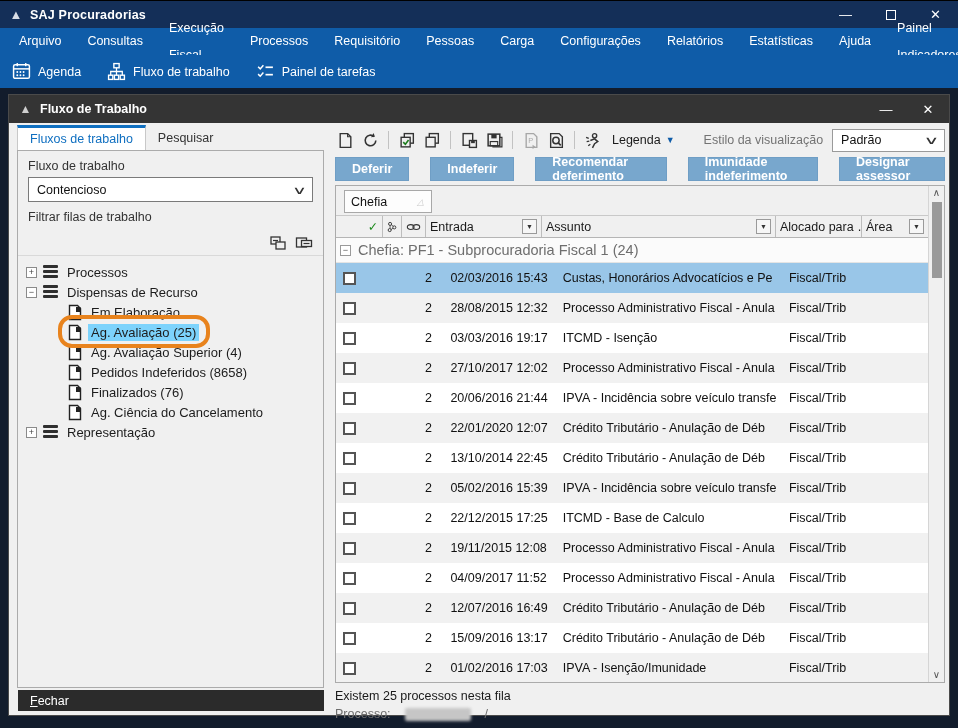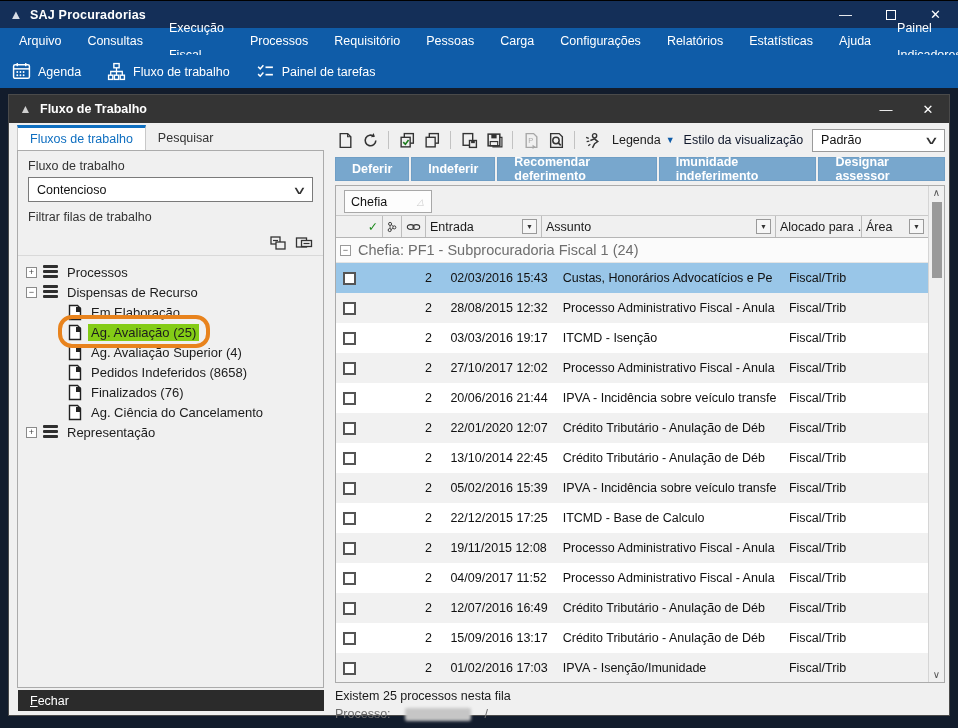--- a/index.html
+++ b/index.html
@@ -52,42 +52,42 @@
                   justify-content:flex-end; gap:8px; padding-right:10px; }
   .tree-toolrow svg { display:block; }
 
   .tree { position:relative; padding-top:6px; }
   .tree-item { position:relative; height:20px; display:flex; align-items:center; gap:6px; font-size:13px; color:#1c1c1c; }
   .tree-item.lvl0 { padding-left:8px; }
   .tree-item.lvl1 { padding-left:50px; }
   .expander { width:11px; height:11px; border:1px solid #8a8a8a; background:#fff; font-size:9px; line-height:9px;
               text-align:center; color:#444; flex:0 0 11px; }
   .tree-label { white-space:nowrap; padding:1px 3px; }
-  .tree-label.selected { background:#84cc16; }
+  .tree-label.selected { background:#7dd3fc; }
   .stack-icon { display:inline-block; width:15px; }
   .stack-icon i { display:block; height:3px; background:#2f2f2f; margin-bottom:2px; border-radius:1px; }
   .annotation-ring { position:absolute; left:40px; top:164px; width:152px; height:33px; border:4px solid #e8831d;
                      border-radius:14px; pointer-events:none; }
   .fechar-btn { position:absolute; left:9px; top:567px; width:306px; height:21px; background:#2b2b2b; color:#fff;
                 display:flex; align-items:center; padding-left:12px; font-size:12.5px; }
   .fechar-btn span::first-letter { text-decoration:underline; }
 
   
   .right-col { position:absolute; left:326px; top:0; width:610px; height:592px; }
   .iconstrip { position:absolute; left:0; top:4px; width:610px; height:26px; display:flex; align-items:center; gap:5px; }
   .tool-ico { width:20px; height:20px; display:flex; align-items:center; justify-content:center; }
   .tool-ico.disabled { opacity:.38; }
   .vsep { width:1px; height:18px; background:#c2c2c2; margin:0 3px; }
   .legend-dd { display:flex; align-items:center; gap:5px; color:#1a1a1a; margin:0 4px; }
-  .style-label { color:#0f172a; margin-left:0; white-space:nowrap; }
+  .style-label { color:#737373; margin-left:20px; white-space:nowrap; }
   .style-combo { flex:1; height:23px; margin-left:4px; background:#fff; border:1px solid #9a9a9a; display:flex;
                  align-items:center; padding:0 8px; color:#111; }
   .style-combo .chev { margin-left:auto; transform:scaleX(1.8) scaleY(.9); font-size:12px; color:#333; }
 
-  .action-row { position:absolute; left:0; top:34px; display:flex; gap:2px; }
+  .action-row { position:absolute; left:0; top:34px; display:flex; gap:21px; }
   .action-btn { background:#78a7cd; color:#fff; font-weight:bold; font-size:12.5px; padding:0 16px; height:24px;
                 display:flex; align-items:center; border:1px solid #6f9ec5; }
 
   .table-panel { position:absolute; left:0; top:62px; width:610px; height:498px; background:#a3a3a3; border:1px solid #ababab; }
   .groupzone { position:absolute; left:0; top:0; width:592px; height:30px; background:#f0f0f0; border-bottom:1px solid #c9c9c9; }
   .group-tab { position:absolute; left:8px; top:4px; width:88px; height:23px; background:#fdfdfd; border:1px solid #a8a8a8;
                display:flex; align-items:center; padding:0 6px; color:#111; }
   .group-tab .sort { margin-left:auto; color:#c9c9c9; font-size:9px; transform:skewX(-18deg); }
 
   .header-row { position:absolute; left:0; top:30px; width:592px; height:22px; background:#f0f0f0;

